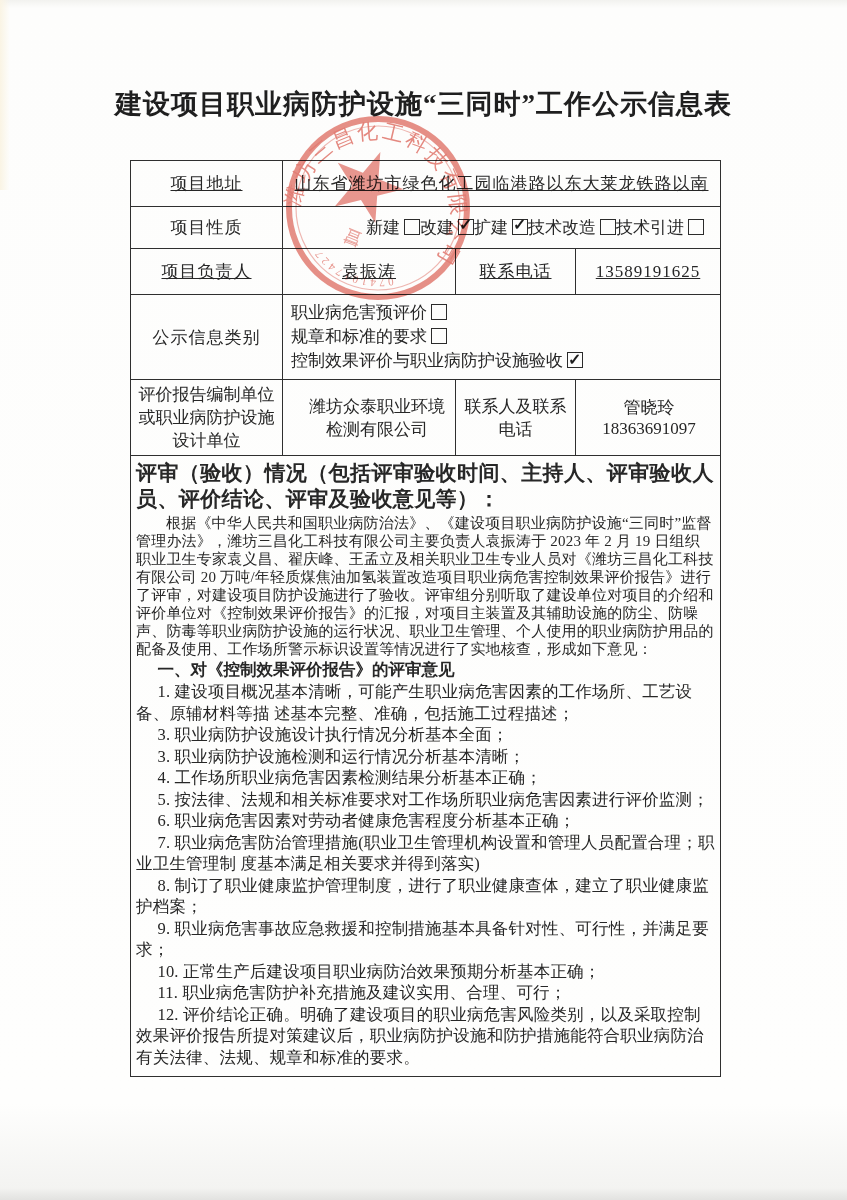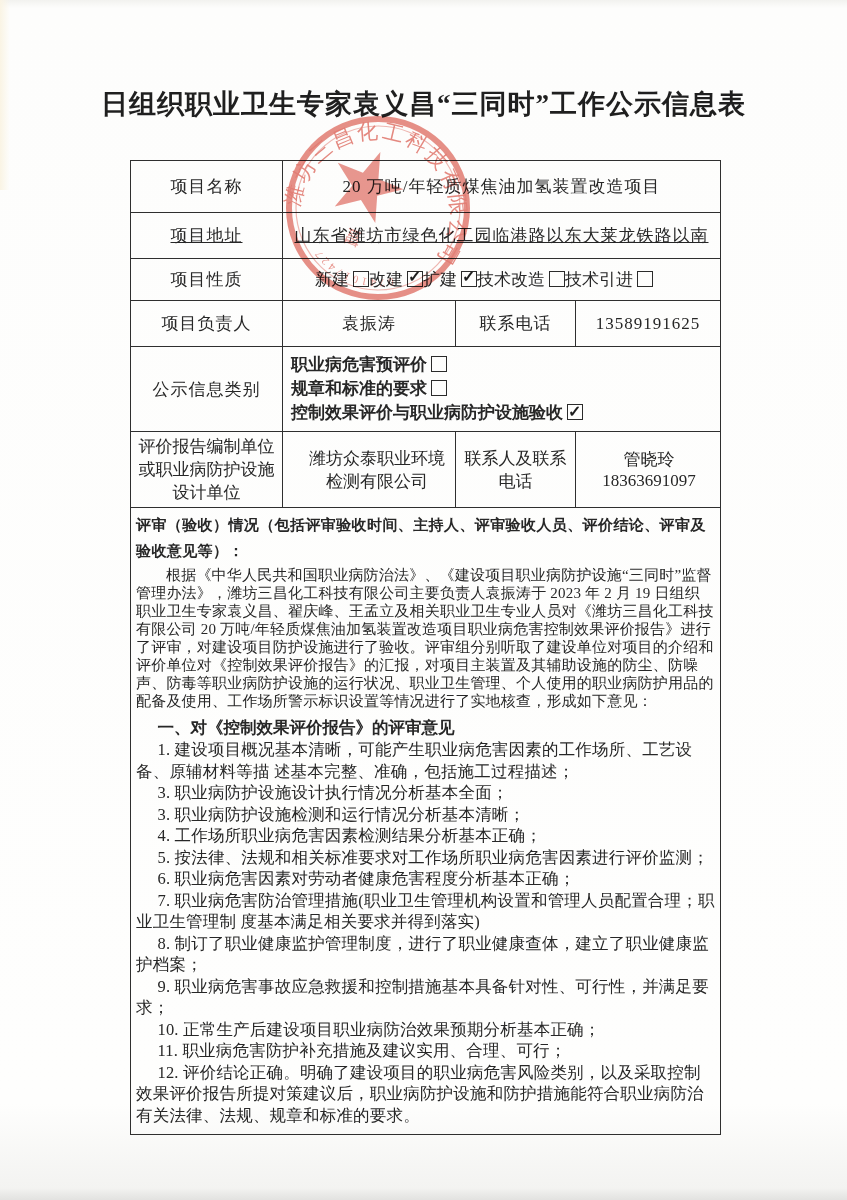--- a/index.html
+++ b/index.html
@@ -44,69 +44,69 @@
     font-size:17px;
     color:#272727;
     padding:2px 6px;
     vertical-align:middle;
   }
   td.lbl{text-align:center;letter-spacing:1px;}
   td.val-center{text-align:center;letter-spacing:1px;}
   tr.r1{height:52px;}
   tr.r2{height:46px;text-decoration:underline;}
   tr.r3{height:42px;}
-  tr.r4{height:46px;}
+  tr.r4{height:46px;text-decoration:underline;}
   tr.r5{height:76px;}
   tr.r6{height:76px;}
   .opts-inline{
-    display:flex;justify-content:flex-start;align-items:center;
+    display:flex;justify-content:flex-end;align-items:center;
     padding:0 10px 0 26px;
   }
   .opt{white-space:nowrap;}
   .cb{
     display:inline-block;
     width:14px;height:14px;
     border:1.7px solid #2b2b2b;
     margin-left:4px;
     position:relative;
     top:2px;
   }
   .cb[data-checked="true"]::after{
     content:"✓";
     position:absolute;
     top:-5px;left:0px;
     font-size:16px;
     font-weight:bold;
     color:#1e1e1e;
   }
   .opts-stacked{padding:4px 2px;}
-  .opts-stacked .opt{display:block;line-height:24px;white-space:nowrap;font-weight:bold;}
+  .opts-stacked .opt{display:block;line-height:24px;white-space:nowrap;}
   .review-cell{
     vertical-align:top !important;
     padding:4px 5px 8px 5px !important;
   }
   .review-heading{
     font-weight:bold;
-    font-size:15px;
+    font-size:21px;
     line-height:26px;
     letter-spacing:0.4px;
   }
   .review-para{
     font-size:15px;
     line-height:18px;
     text-indent:2em;
     margin:2px 0 0 0;
     letter-spacing:0.2px;
   }
   .review-section-title{
     font-weight:bold;
     font-size:16.5px;
     line-height:22px;
     text-indent:1.3em;
-    margin-top:7px;
+    margin-top:1px;
   }
   .review-item{
     font-size:16.5px;
     line-height:21.5px;
     text-indent:1.3em;
     margin:0;
     letter-spacing:0.2px;
   }
   .stamp{
     position:absolute;
@@ -118,34 +118,30 @@
   }
   .stamp text{font-family:"Liberation Serif","DejaVu Serif",serif;}
 </style>
 </head>
 <body>
 
 <div class="page">
   <div class="edge-top"></div>
   <div class="edge-left"></div>
 
-  <div class="doc-title">日组织职业卫生专家袁义昌“三同时”工作公示信息表</div>
+  <div class="doc-title">建设项目职业病防护设施“三同时”工作公示信息表</div>
 
   <table class="form">
     <colgroup>
       <col style="width:152px">
         <col style="width:173px">
         <col style="width:120px">
         <col style="width:145px">
     </colgroup>
     <tbody>
-        <tr class="r1">
-      <td class="lbl">项目名称</td>
-      <td class="val-center" colspan="3">20 万吨/年轻质煤焦油加氢装置改造项目</td>
-    </tr>
     <tr class="r2">
       <td class="lbl">项目地址</td>
       <td class="val-center" colspan="3">山东省潍坊市绿色化工园临港路以东大莱龙铁路以南</td>
     </tr>
     <tr class="r3">
       <td class="lbl">项目性质</td>
       <td colspan="3">
         <div class="opts-inline">
           <span class="opt"><span>新建</span><span class="cb" data-checked="false"></span></span>
           <span class="opt"><span>改建</span><span class="cb" data-checked="true"></span></span>

